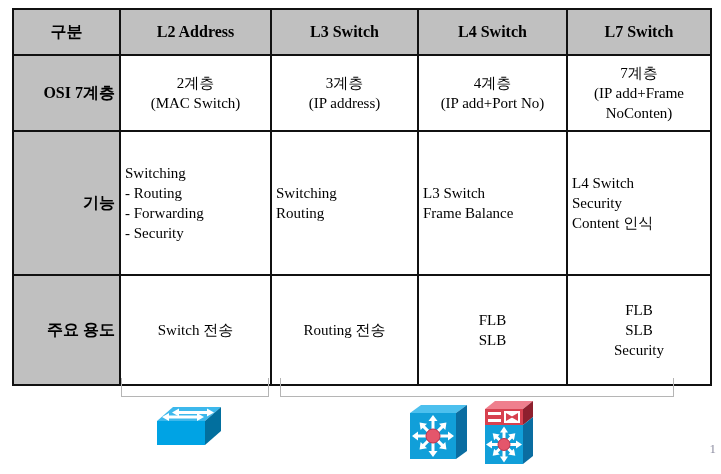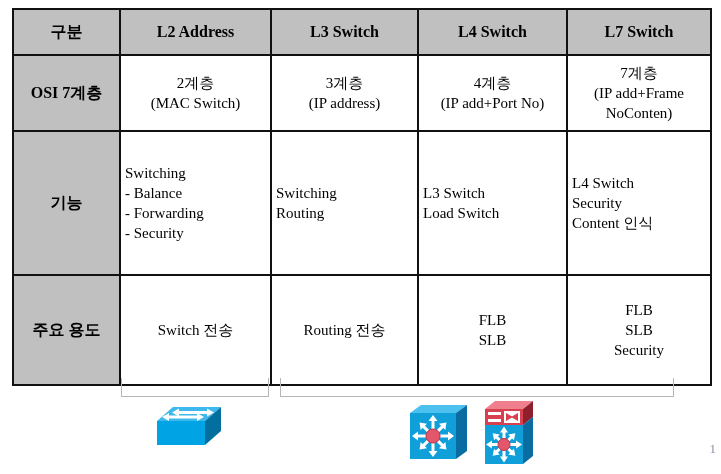--- a/index.html
+++ b/index.html
@@ -16,21 +16,21 @@
     border:2px solid #111111;
     vertical-align:middle;
     font-size:15px;line-height:20px;
     padding:2px 4px;
     overflow:hidden;
   }
   table.cmp thead th{
     background:#c0c0c0;font-weight:bold;font-size:16px;text-align:center;
   }
   table.cmp tbody th{
-    background:#c0c0c0;font-weight:bold;font-size:16px;text-align:center;
+    background:#c0c0c0;font-weight:bold;font-size:16px;text-align:right;
   }
   table.cmp tr:nth-child(1) > th{height:40px;}
   table.cmp tbody tr:nth-child(1) > *{height:70px;}
   table.cmp tbody tr:nth-child(2) > *{height:138px;}
   table.cmp tbody tr:nth-child(3) > *{height:104px;}
   td.align-center{text-align:center;}
   td.align-left{text-align:left;padding-left:8px;}
   
   .bracket{
     position:absolute;top:378px;height:18px;
@@ -89,31 +89,31 @@
           <td class="align-center">
             <div>7계층</div>
             <div>(IP add+Frame</div>
             <div>NoConten)</div>
           </td>
         </tr>
         <tr>
           <th>기능</th>
           <td class="align-left">
             <div>Switching</div>
-            <div>- Balance</div>
+            <div>- Routing</div>
             <div>- Forwarding</div>
             <div>- Security</div>
           </td>
           <td class="align-left">
             <div>Switching</div>
             <div>Routing</div>
           </td>
           <td class="align-left">
             <div>L3 Switch</div>
-            <div>Load Switch</div>
+            <div>Frame Balance</div>
           </td>
           <td class="align-left">
             <div>L4 Switch</div>
             <div>Security</div>
             <div>Content 인식</div>
           </td>
         </tr>
         <tr>
           <th>주요 용도</th>
           <td class="align-center">

